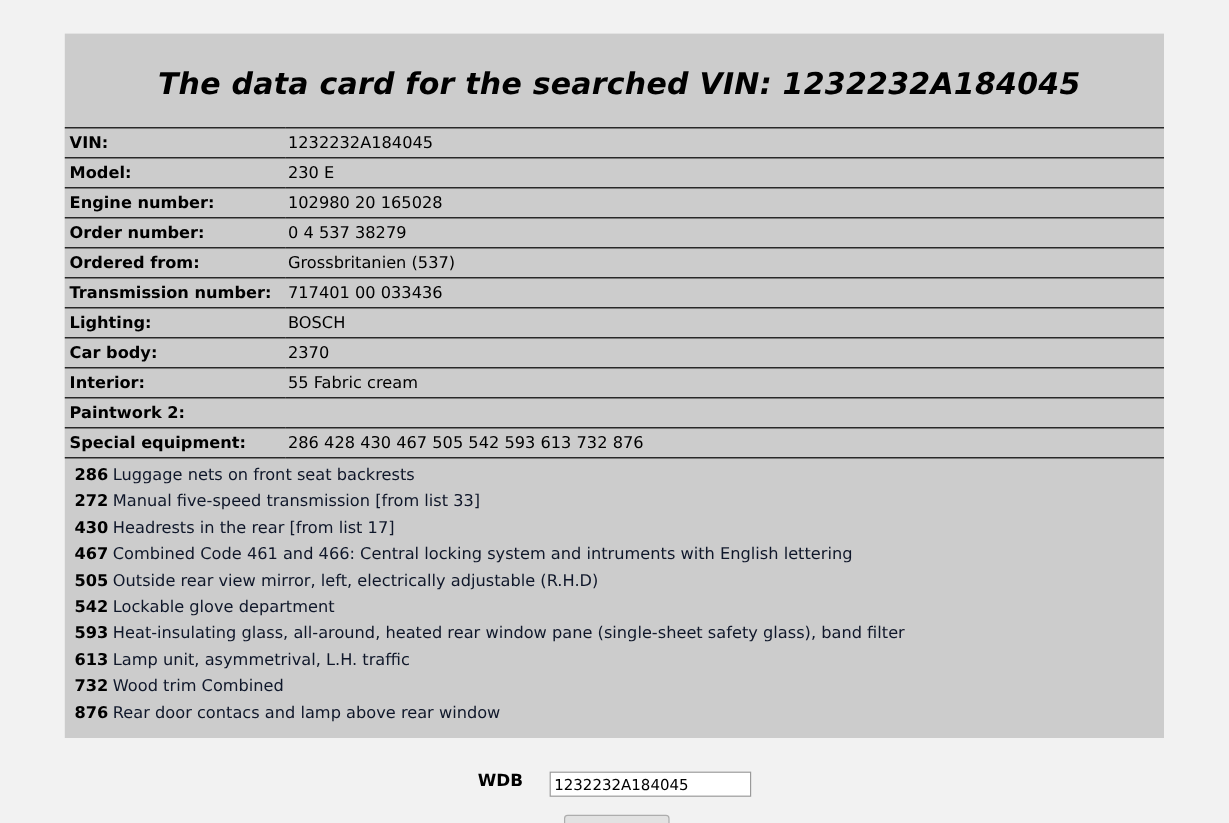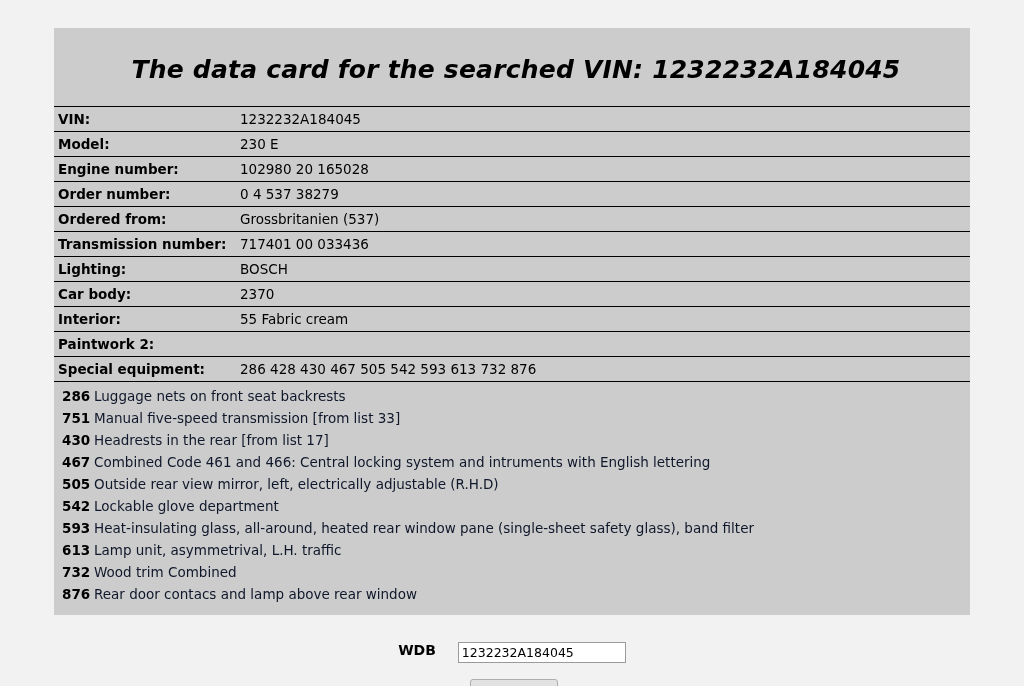--- a/index.html
+++ b/index.html
@@ -184,21 +184,21 @@
         </tr>
       </tbody>
     </table>
 
     <div class="eq-list">
       <div class="eq-row">
         <div class="eq-code">286</div>
         <div class="eq-desc">Luggage nets on front seat backrests</div>
       </div>
       <div class="eq-row">
-        <div class="eq-code">751</div>
+        <div class="eq-code">272</div>
         <div class="eq-desc">Manual five-speed transmission [from list 33]</div>
       </div>
       <div class="eq-row">
         <div class="eq-code">430</div>
         <div class="eq-desc">Headrests in the rear [from list 17]</div>
       </div>
       <div class="eq-row">
         <div class="eq-code">467</div>
         <div class="eq-desc">Combined Code 461 and 466: Central locking system and intruments with English lettering</div>
       </div>

